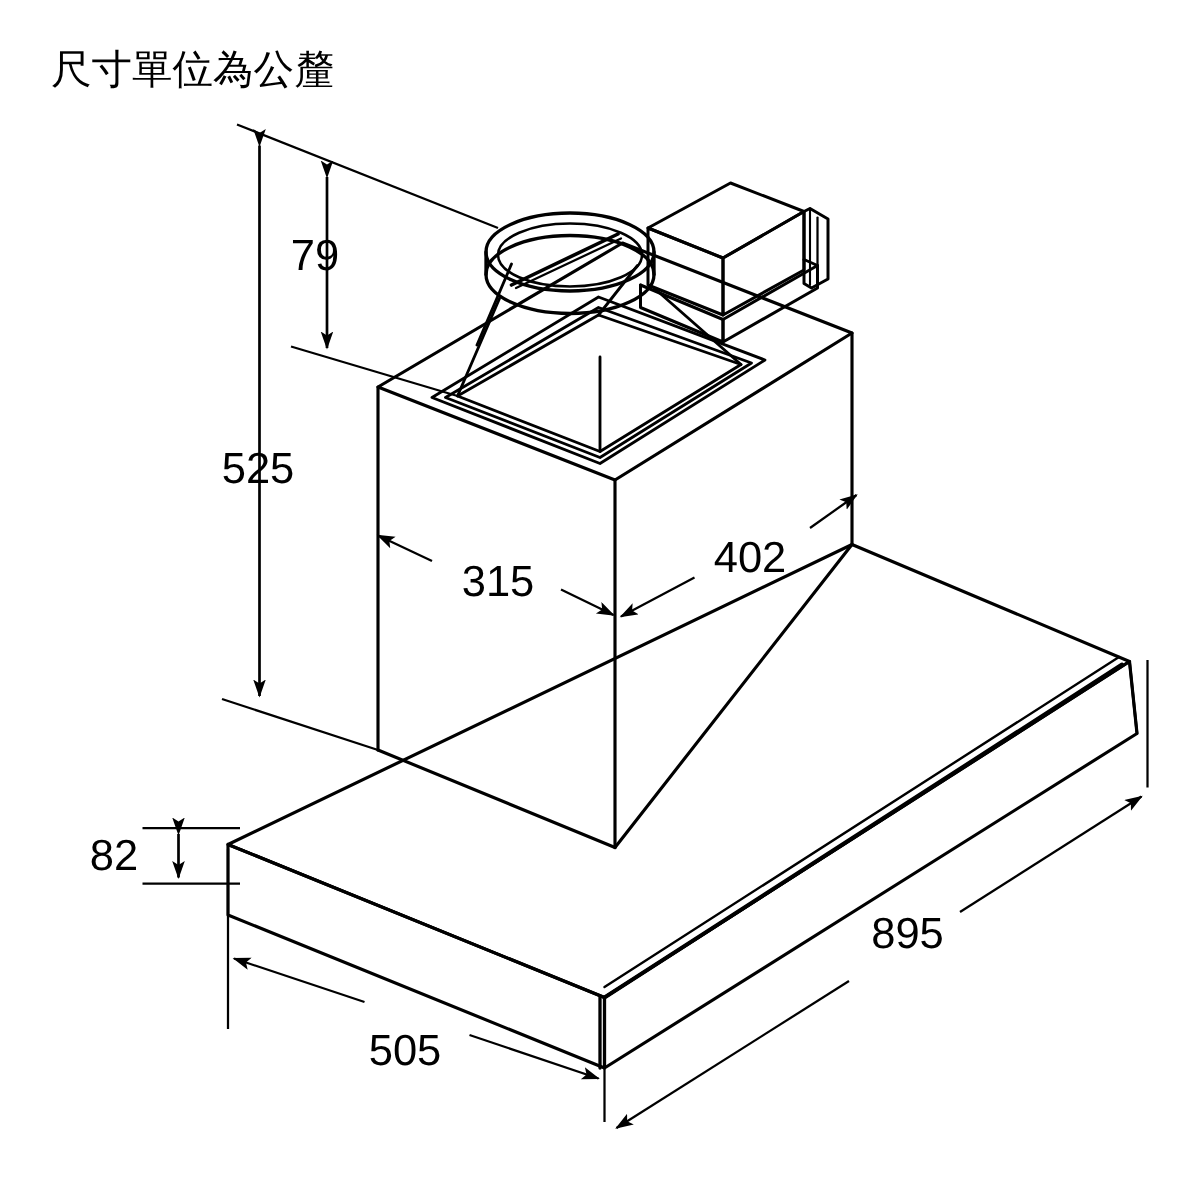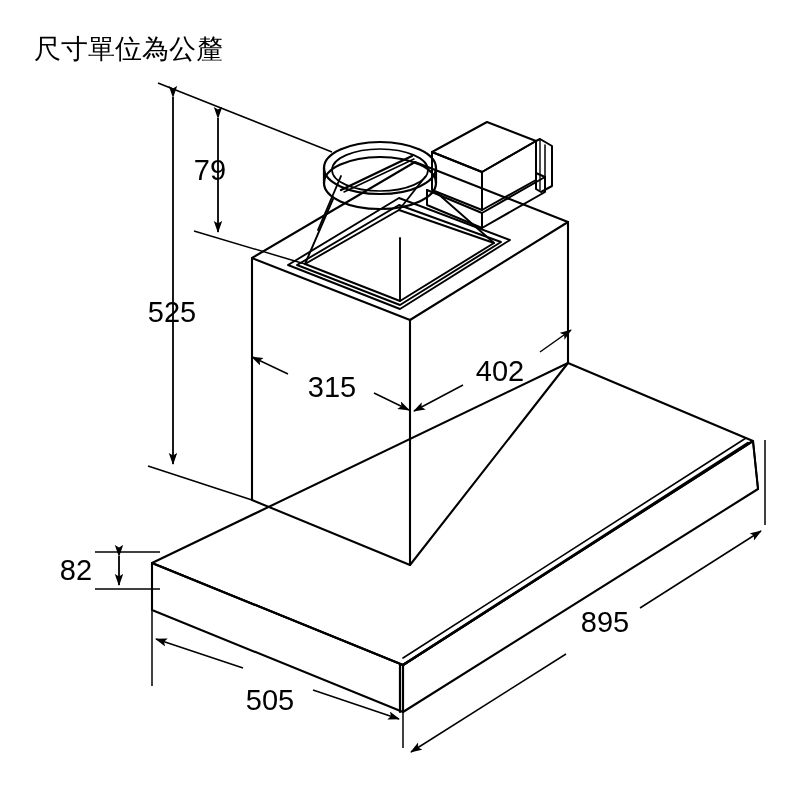--- a/index.html
+++ b/index.html
@@ -17,21 +17,21 @@
   }
   #title {
     position: absolute;
     left: 34px;
     top: 36px;
     font-size: 27px;
     line-height: 1.0;
     color: #000000;
     letter-spacing: 0px;
     white-space: nowrap;
-    font-family: Liberation Serif, serif;
+    font-family: Liberation Mono, monospace;
   }
   svg#drawing {
     position: absolute;
     left: 0;
     top: 0;
     width: 800px;
     height: 800px;
     display: block;
   }
   .dimtext {

